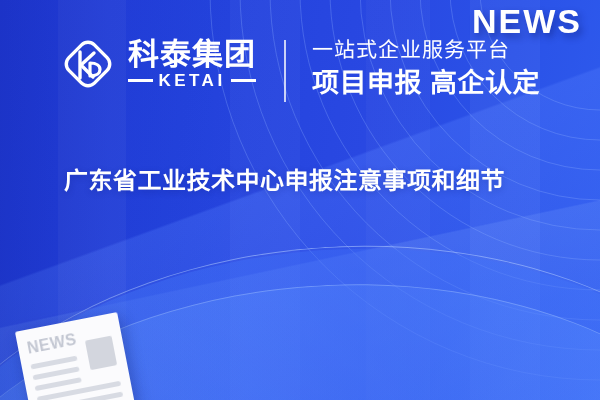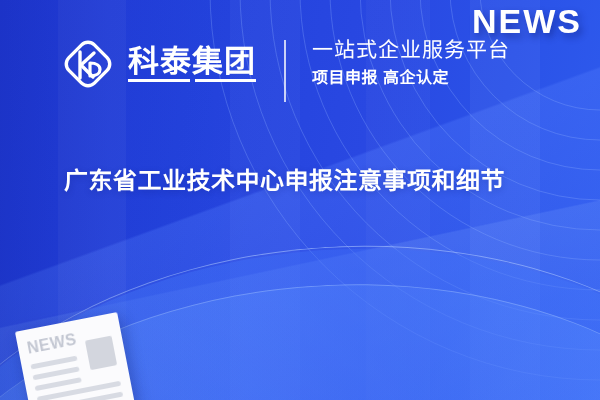--- a/index.html
+++ b/index.html
@@ -195,21 +195,21 @@
     font-size: 21px;
     line-height: 1.1;
     color: #ffffff;
     font-weight: 400;
     letter-spacing: 1px;
     white-space: nowrap;
   }
 
   .slogan-sub {
     margin-top: 8px;
-    font-size: 16px;
+    font-size: 27px;
     line-height: 1.1;
     color: #ffffff;
     font-weight: 700;
     letter-spacing: 0.5px;
     white-space: nowrap;
   }
 
   
   .news-word {
     position: absolute;
@@ -330,20 +330,21 @@
           <path d="M20 16 L20 42"></path>
           <path d="M34 17 L21 29 L33 41"></path>
         </g>
         <path d="M30 27 C37 27 40 30 40 33.5 C40 37 37 40 30 40 L30 27 Z" fill="none" stroke="#ffffff" stroke-width="3.2" stroke-linejoin="round"></path>
       </svg>
 
       <div class="logo-wordmark">
         <div class="logo-cn">科泰集团</div>
         <div class="logo-en-row">
           <span class="logo-en-dash"></span>
+          <span class="logo-en">KETAI</span>
           <span class="logo-en-dash"></span>
         </div>
       </div>
     </div>
 
     <div class="divider"></div>
 
     <div class="slogan-block">
       <div class="slogan-main">一站式企业服务平台</div>
       <div class="slogan-sub">项目申报 高企认定</div>

